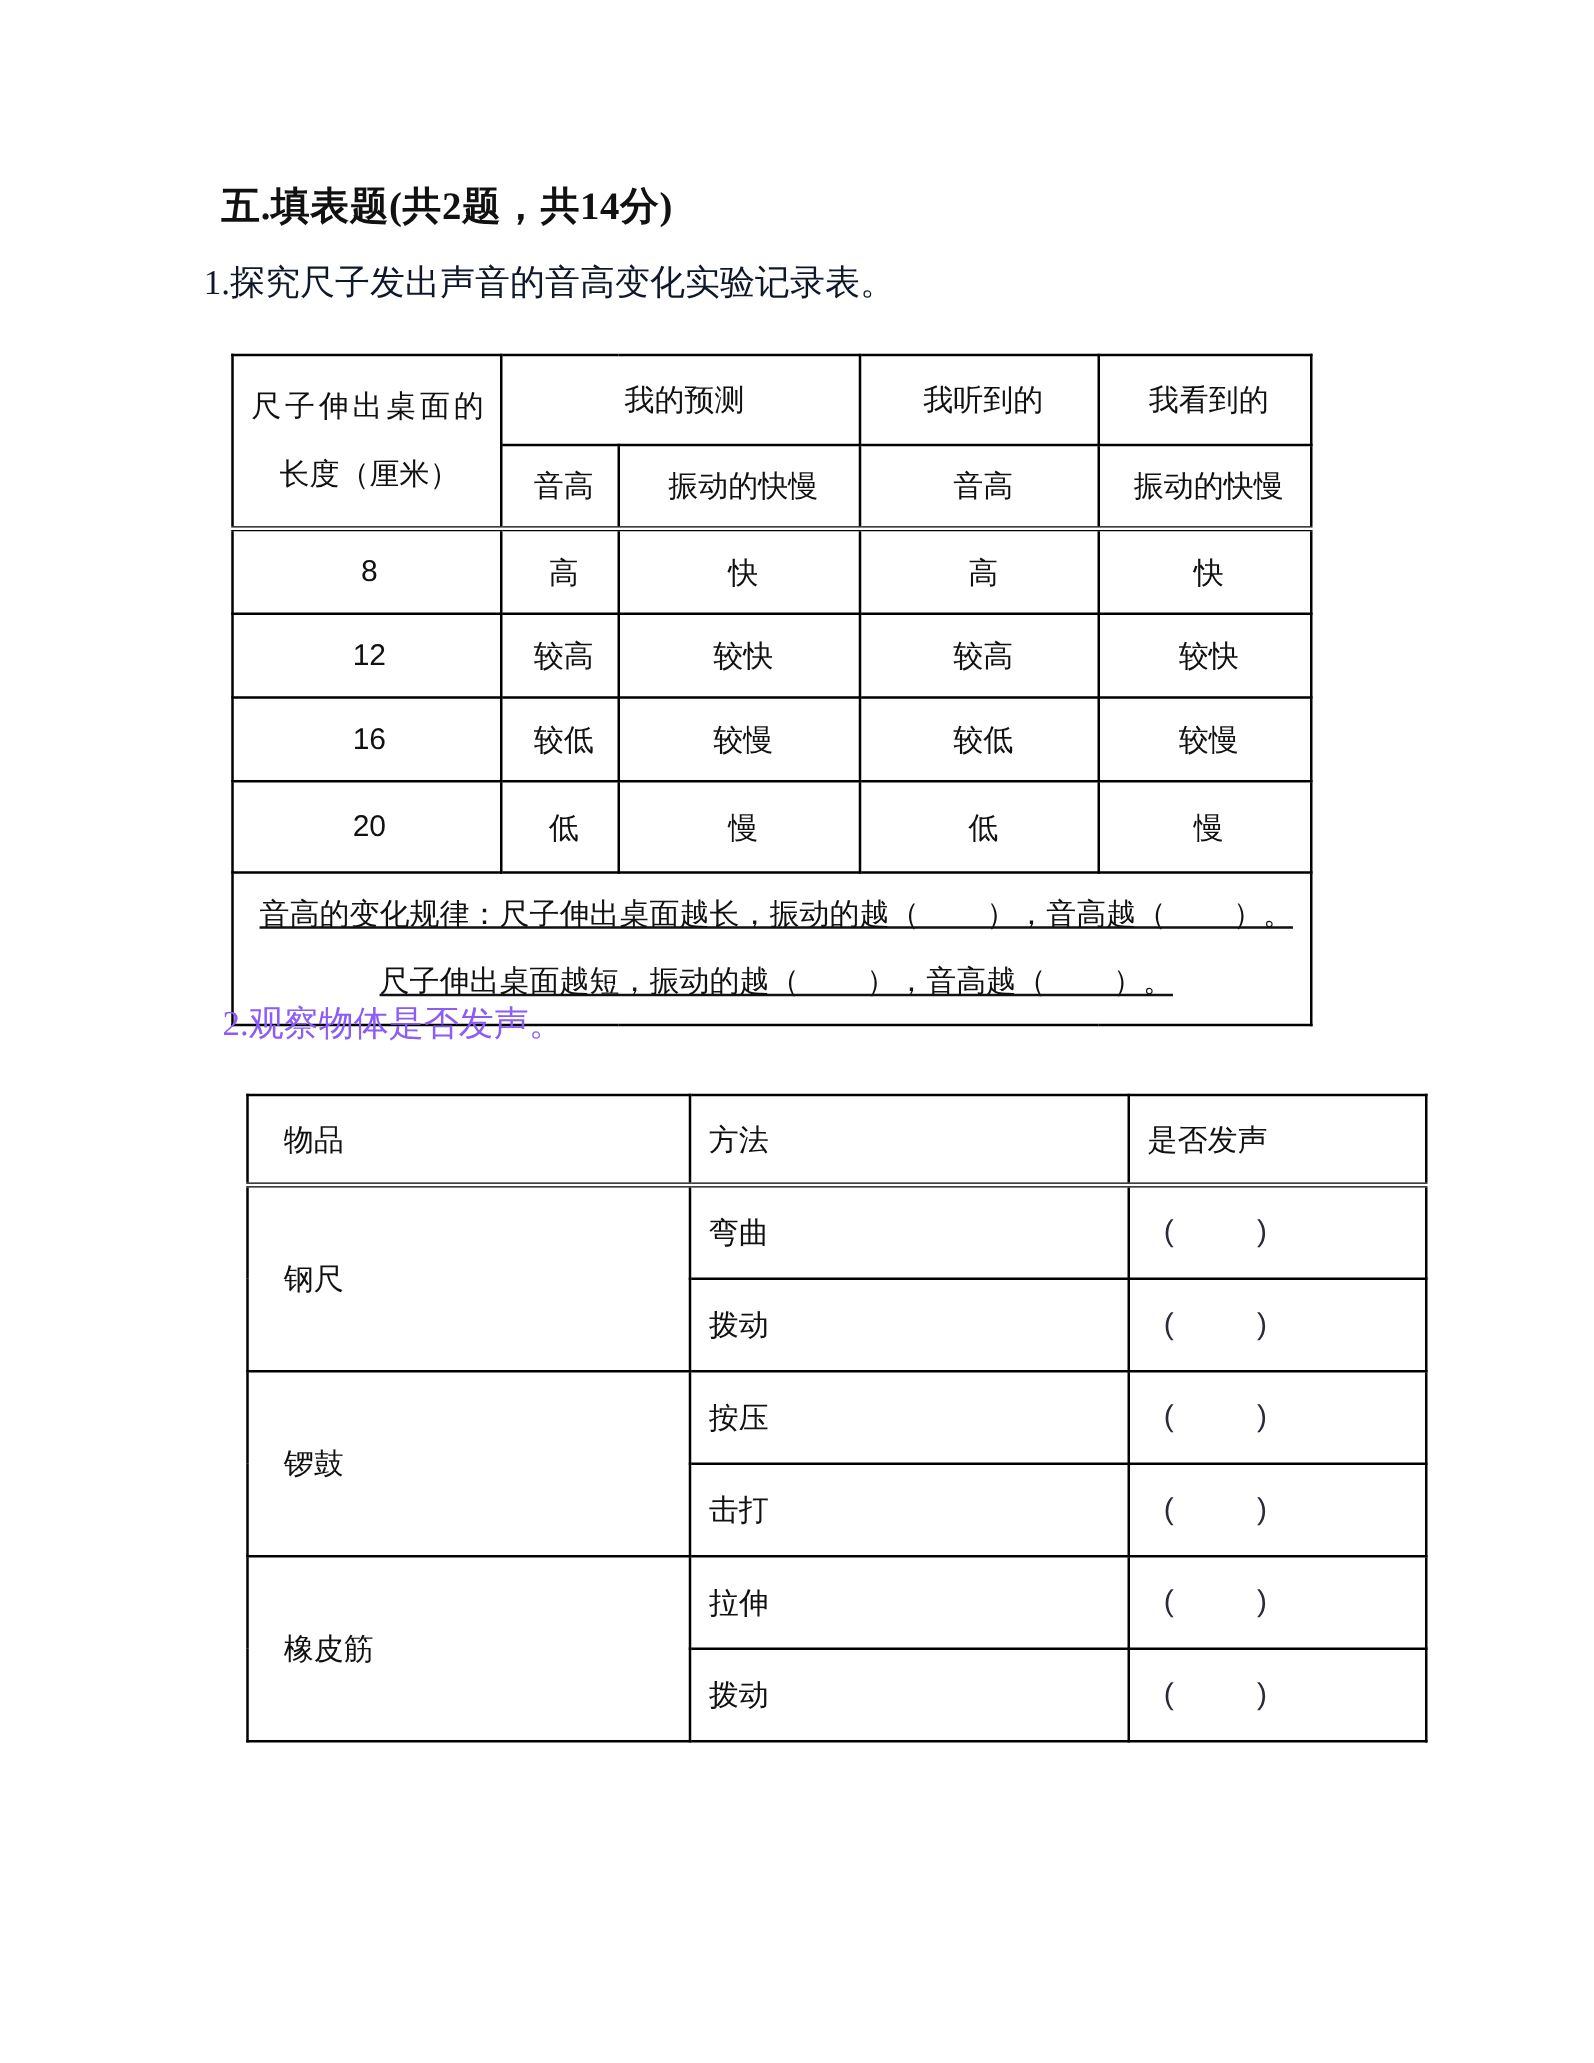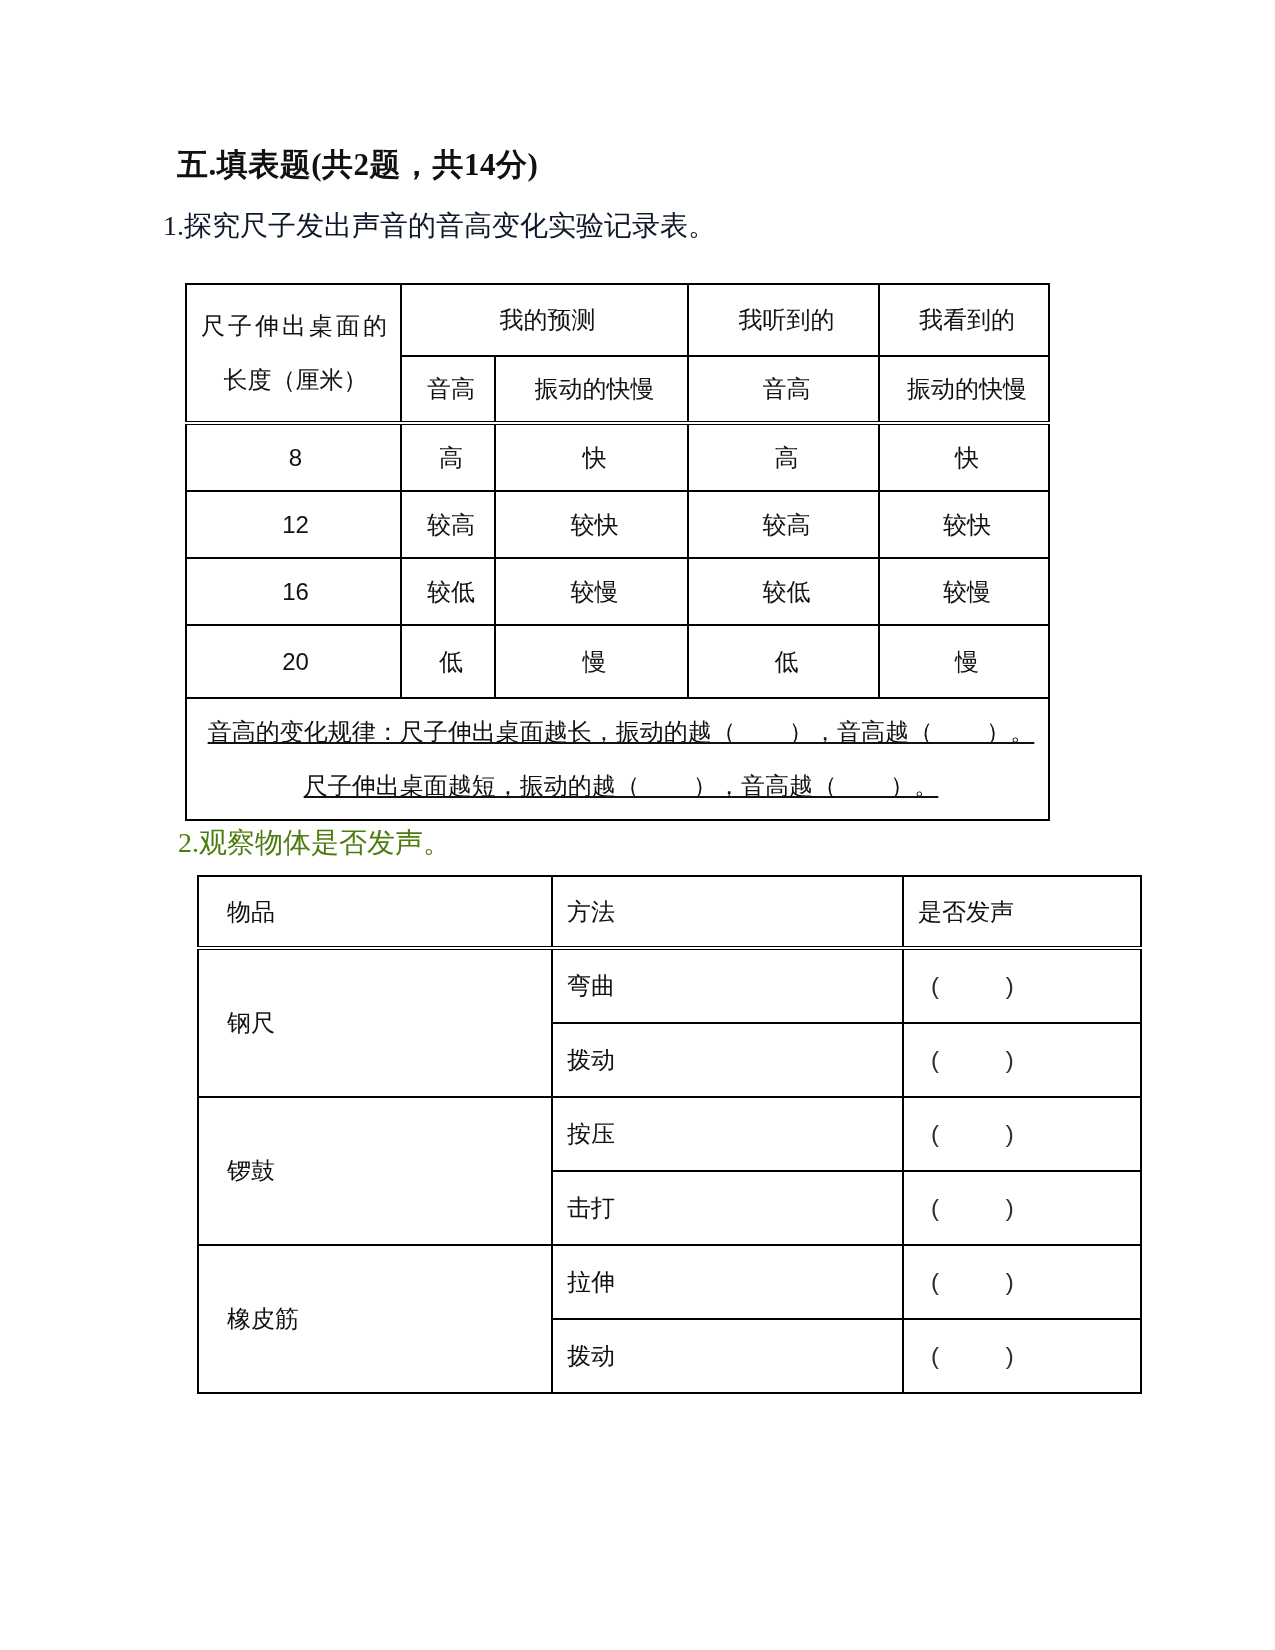--- a/index.html
+++ b/index.html
@@ -11,21 +11,21 @@
   .abs{position:absolute;margin-left:28px;}
   .heading{
     left:149px;top:144px;
     font-size:31px;font-weight:bold;letter-spacing:0.5px;
     color:#111111;
   }
   .qline{
     left:135px;top:207px;
     font-size:28px;color:#0f172a;
   }
-  .qline2{left:150px;top:824px;font-size:28px;color:#4d7c0f;}
+  .qline2{left:150px;top:800px;font-size:28px;color:#8b5cf6;}
 
   table{
     border-collapse:collapse;table-layout:fixed;
     font-family:"Liberation Sans","DejaVu Sans",sans-serif;
     font-size:24px;color:#111111;
   }
   td{
     border:2px solid #000000;
     vertical-align:middle;
     padding:0 6px 0 12px;

